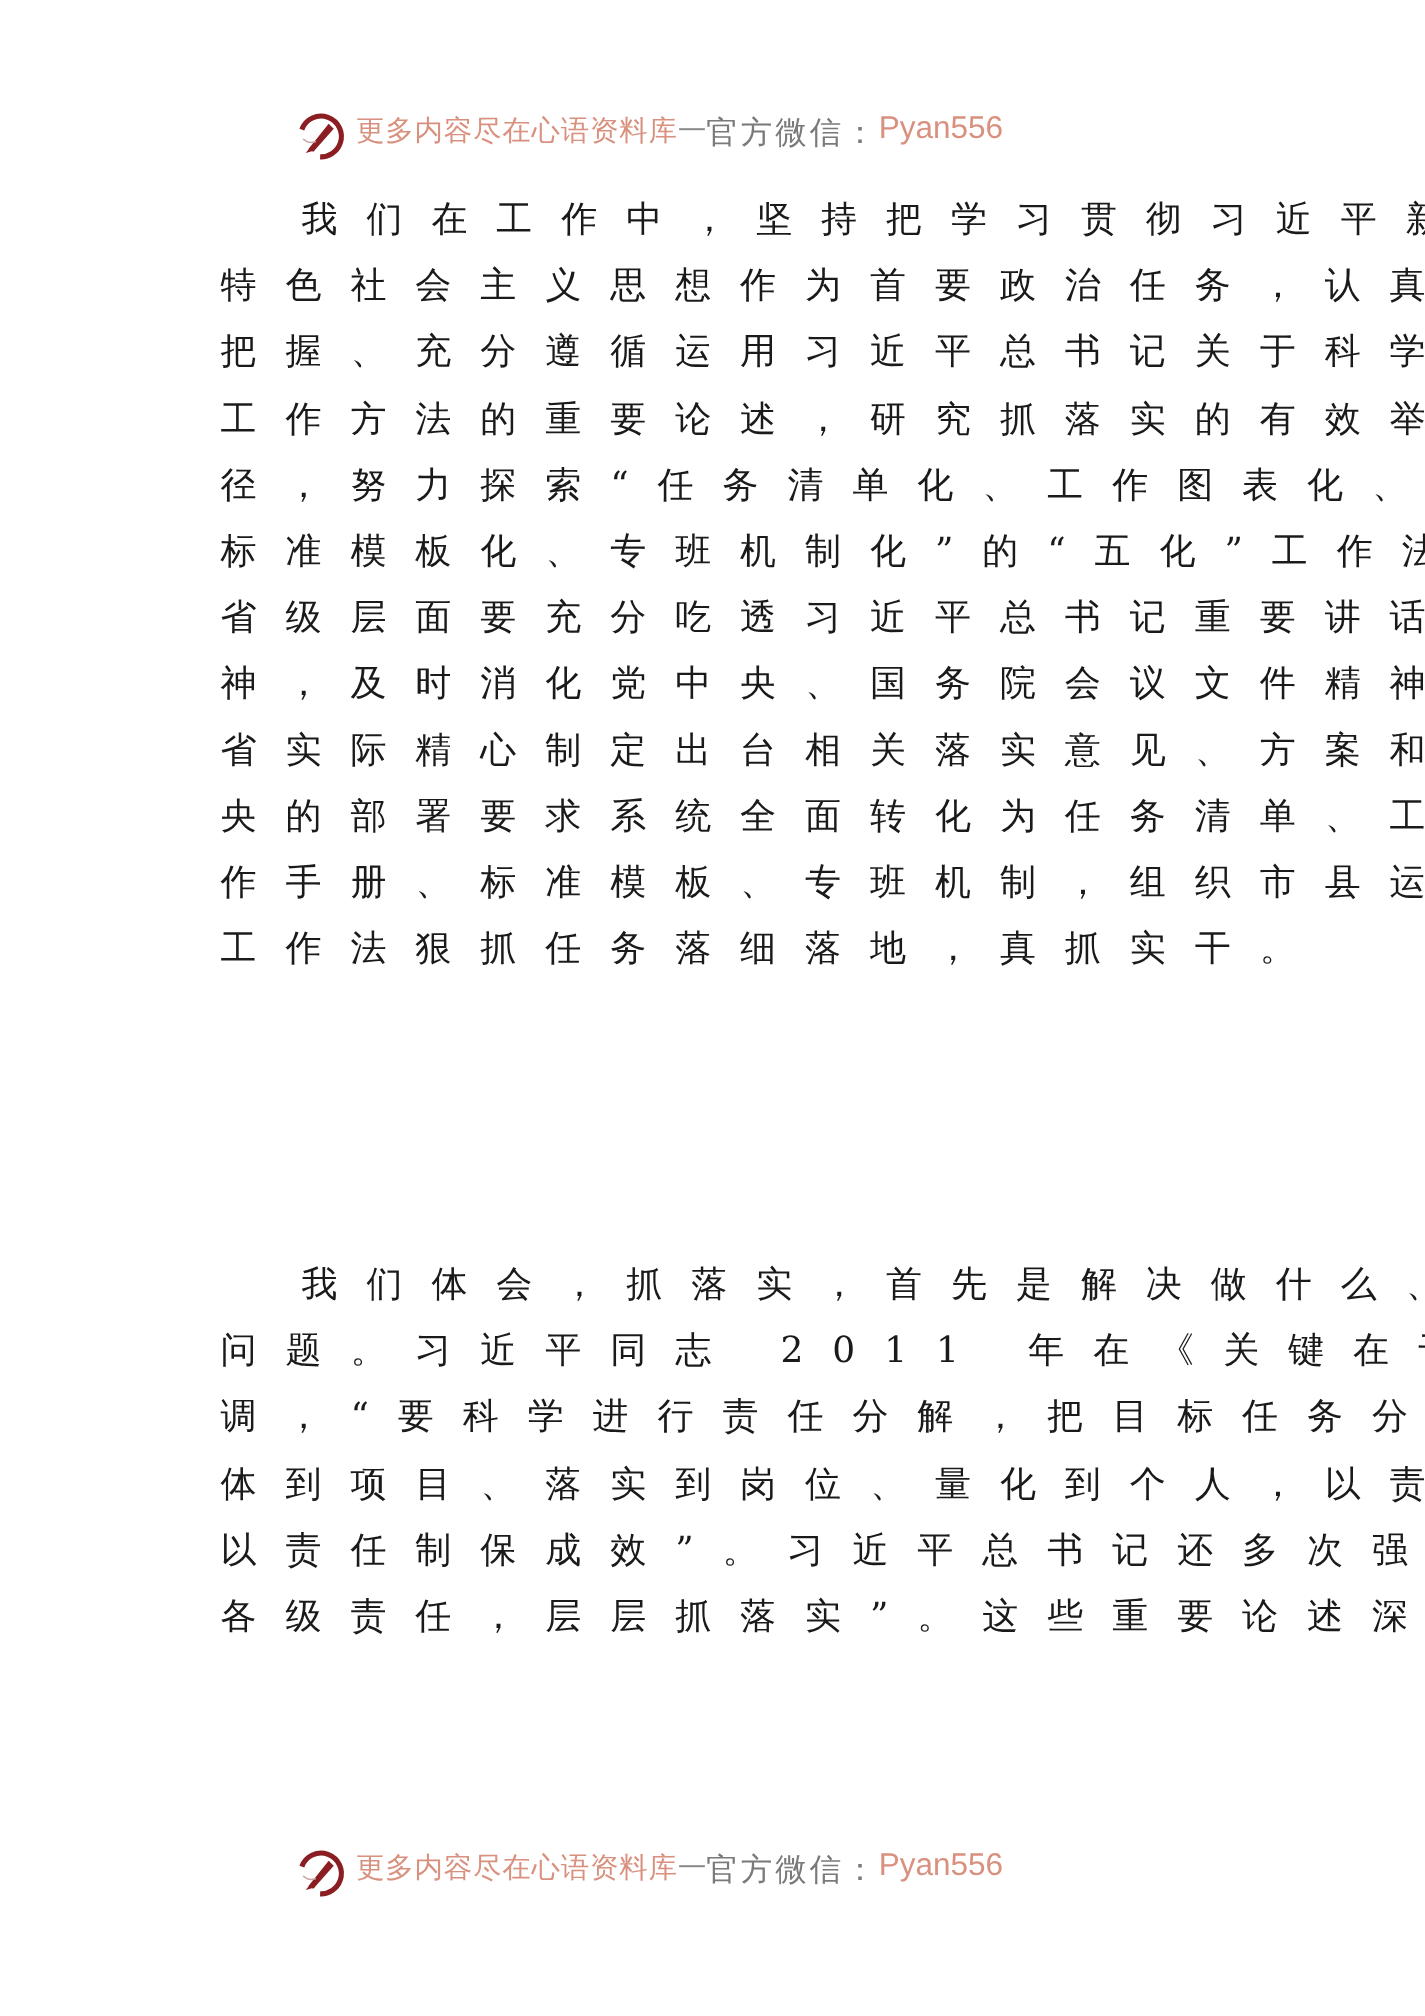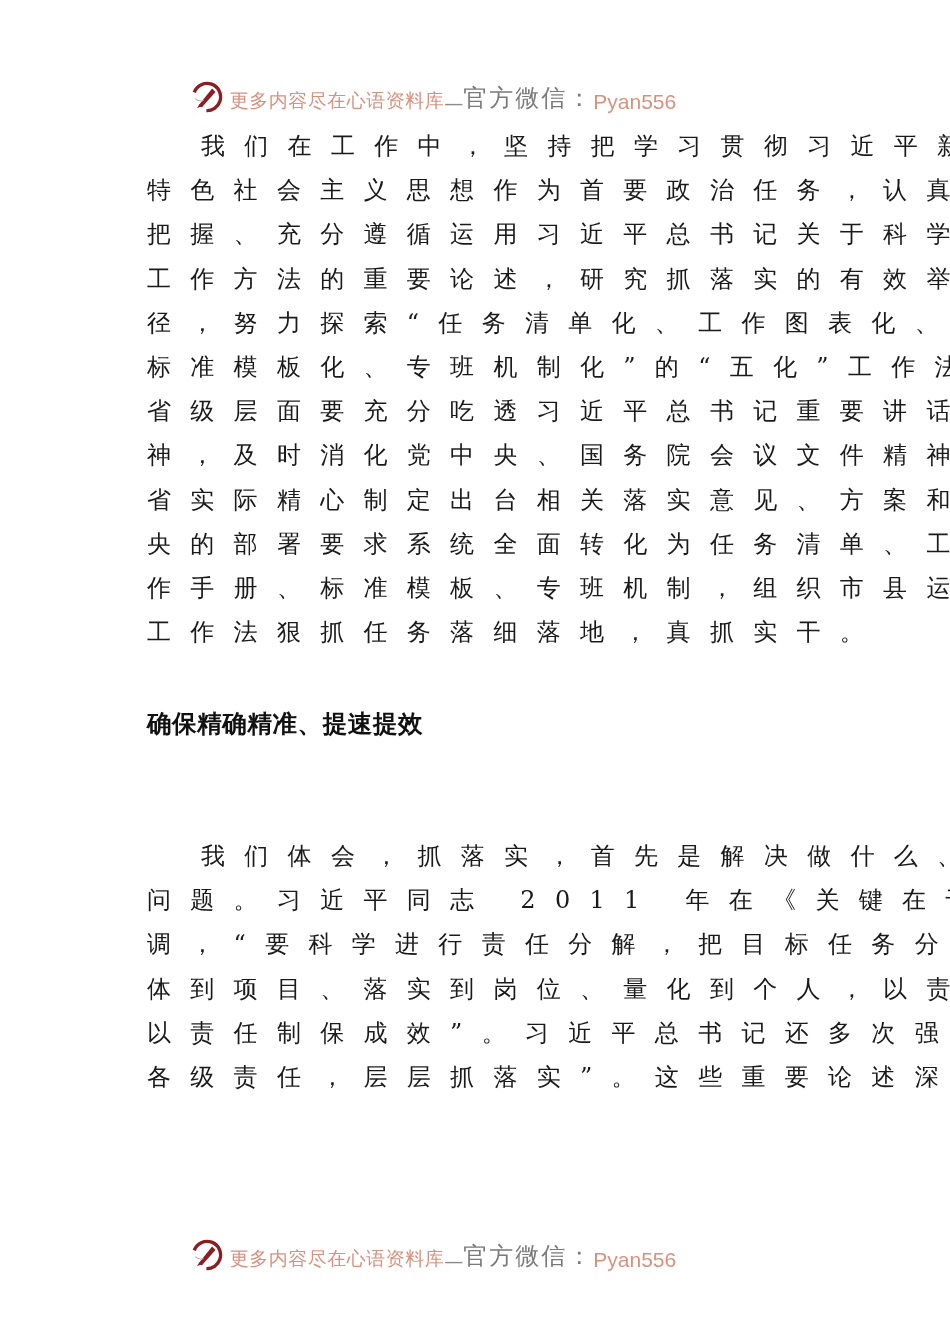--- a/index.html
+++ b/index.html
@@ -14,21 +14,21 @@
       overflow: hidden;
       font-family: "DejaVu Serif", "Liberation Serif", serif;
       color: #1a1a1a;
     }
     .watermark {
       position: absolute;
       left: 0;
       width: 866px;
       display: flex;
       justify-content: center;
-      align-items: flex-end;
+      align-items: flex-start;
       height: 40px;
     }
     .watermark.top { top: 74px; }
     .watermark.bottom { top: 1232px; }
     .wm-logo {
       width: 34px;
       height: 34px;
       margin-right: 6px;
       display: inline-block;
     }
@@ -38,21 +38,21 @@
       color: #d9917f;
       letter-spacing: 0.5px;
     }
     .wm-text-dash {
       font-family: "DejaVu Sans", sans-serif;
       font-size: 19px;
       color: #8a8a8a;
     }
     .wm-text-label {
       font-family: "DejaVu Serif", "Liberation Serif", serif;
-      font-size: 24px;
+      font-size: 21px;
       color: #7a7a7a;
       letter-spacing: 2px;
     }
     .wm-text-id {
       font-family: "Liberation Sans", "DejaVu Sans", sans-serif;
       font-size: 21px;
       color: #d9917f;
       margin-left: 0;
     }
     .content {
@@ -126,21 +126,20 @@
     <span class="line">标准模板化、专班机制化”的“五化”工作法。全省在</span>
     <span class="line">省级层面要充分吃透习近平总书记重要讲话重要指示精</span>
     <span class="line">神，及时消化党中央、国务院会议文件精神，并结合全</span>
     <span class="line">省实际精心制定出台相关落实意见、方案和举措，把中</span>
     <span class="line">央的部署要求系统全面转化为任务清单、工作图表、操</span>
     <span class="line">作手册、标准模板、专班机制，组织市县运用“五化”</span>
     <span class="line">工作法狠抓任务落细落地，真抓实干。</span>
   </div>
 
   <div class="heading h1">
-    <span class="line">确保精确精准、提速提效</span>
   </div>
 
   <div class="para p2">
     <span class="line indent">我们体会，抓落实，首先是解决做什么、谁负责的</span>
     <span class="line">问题。习近平同志 2011 年在《关键在于落实》一文中强</span>
     <span class="line">调，“要科学进行责任分解，把目标任务分解到部门、具</span>
     <span class="line">体到项目、落实到岗位、量化到个人，以责任制促落实、</span>
     <span class="line">以责任制保成效”。习近平总书记还多次强调，要“压实</span>
     <span class="line">各级责任，层层抓落实”。这些重要论述深刻阐明，抓好</span>
   </div>

